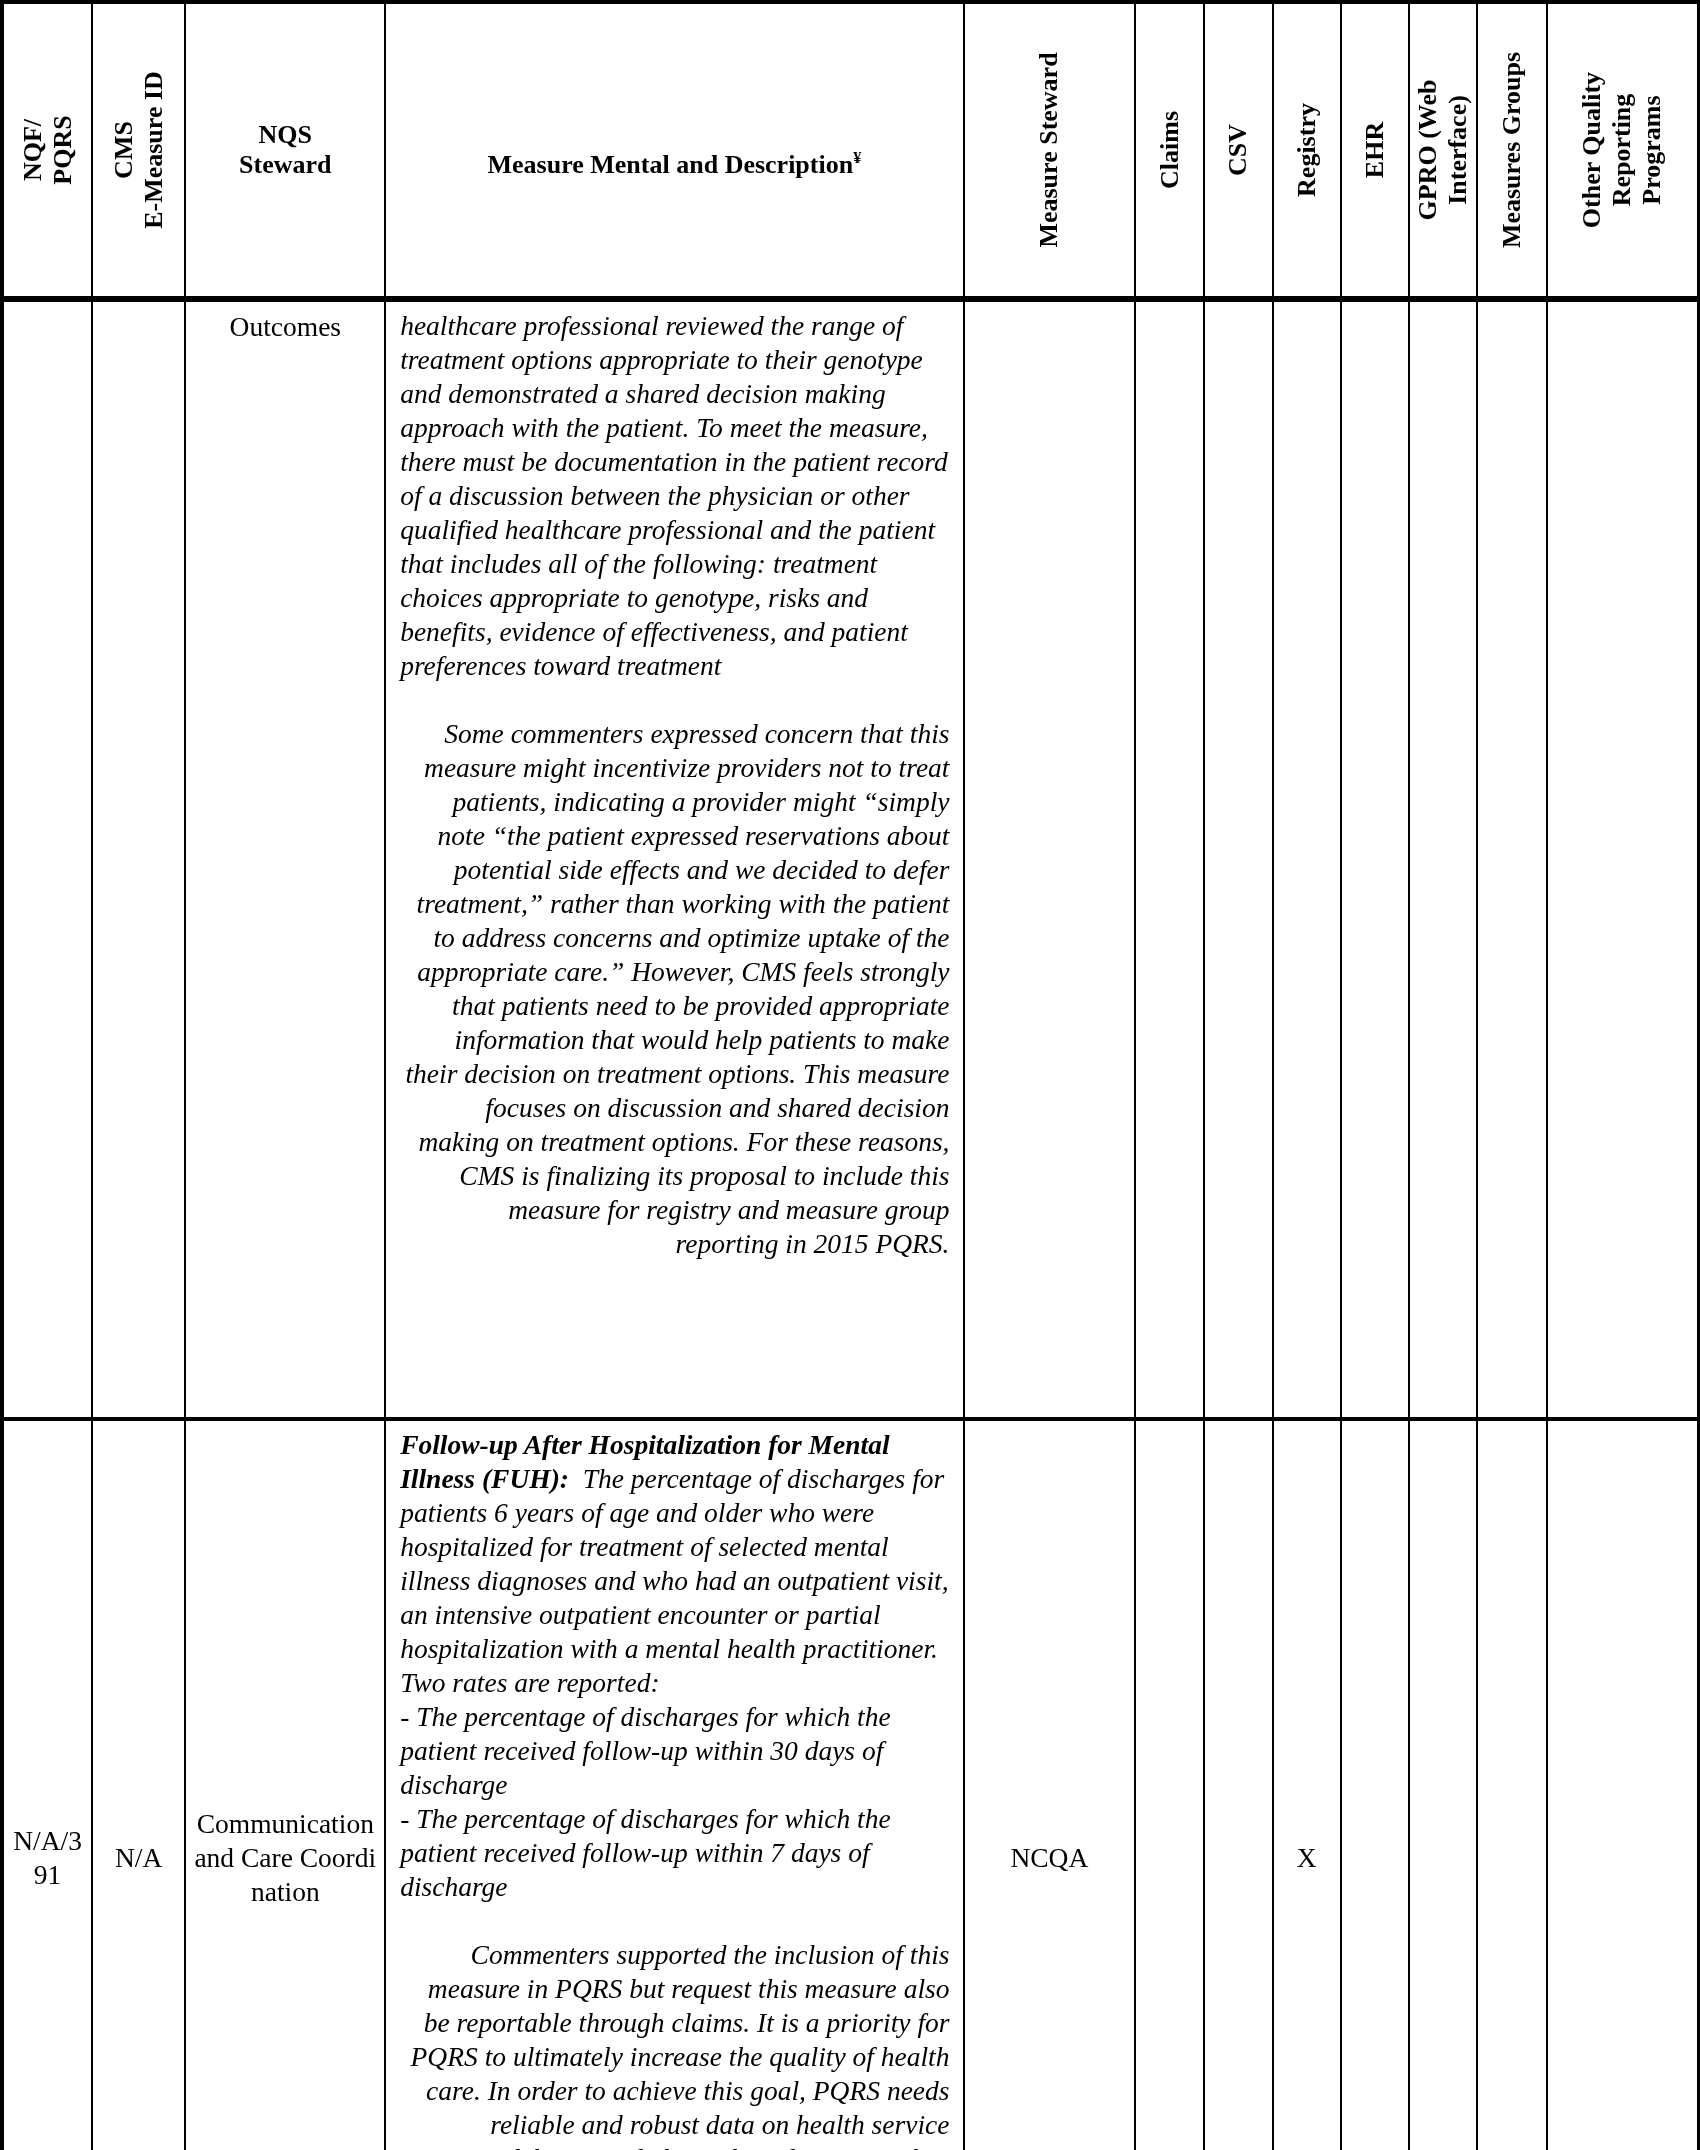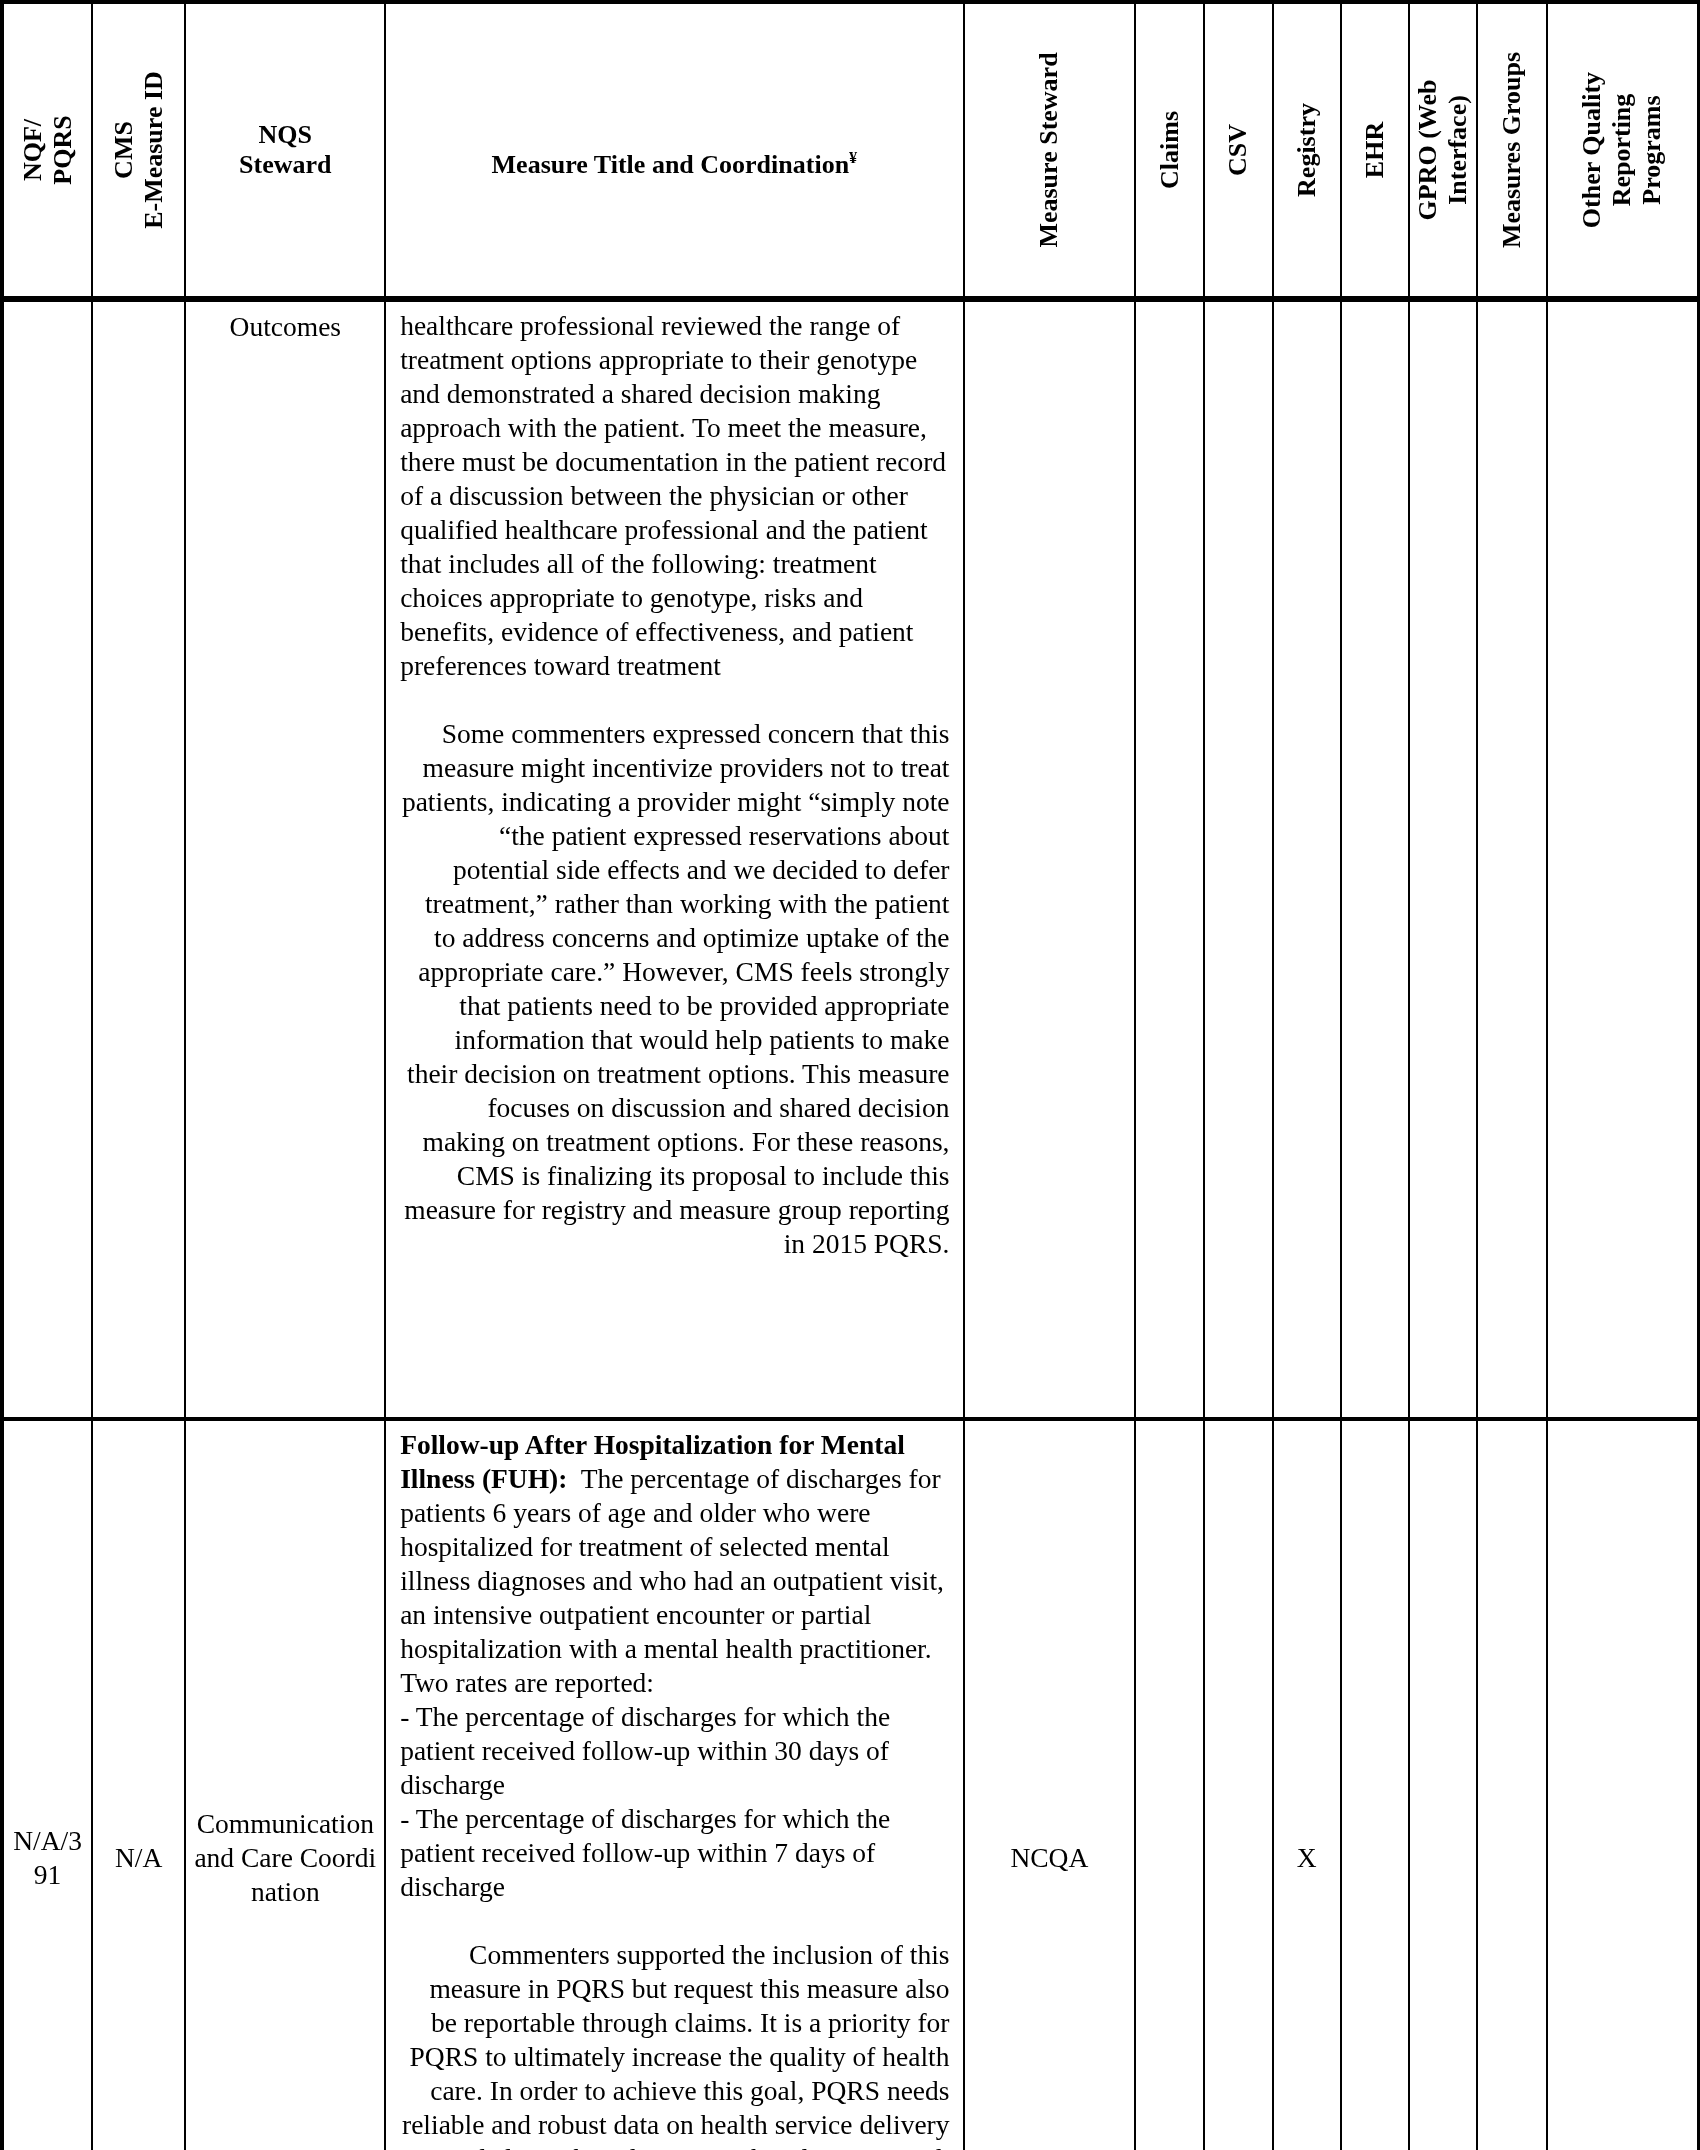--- a/index.html
+++ b/index.html
@@ -70,20 +70,21 @@
 
   
   td {
     font-size: 27.5px;
     line-height: 34px;
   }
   td.desc {
     padding: 6.9px 13px 0 13.8px;
     text-align: left;
     vertical-align: top;
+    font-style: italic;
   }
   td.desc p { margin: 0; }
   td.desc p.spaced { margin-top: 34px; text-align: right; }
   td.desc .lead-rest { white-space: pre-wrap; }
   td.center-mid {
     vertical-align: middle;
     text-align: center;
     word-break: break-all;
     padding: 3.4px 7.7px;
   }
@@ -131,21 +132,21 @@
         </th>
         <th>
           <div class="hwrap">
               <span class="htext">NQS
 Steward</span>
             </div>
         </th>
         <th>
           <div class="hwrap">
             <span class="htext">
-              <span>Measure Title and Coordination</span><sup class="yen">¥</sup>
+              <span>Measure Mental and Description</span><sup class="yen">¥</sup>
             </span>
           </div>
         </th>
         <th>
           <span class="vt">Measure Steward</span>
         </th>
         <th>
           <span class="vt">Claims</span>
         </th>
         <th>

